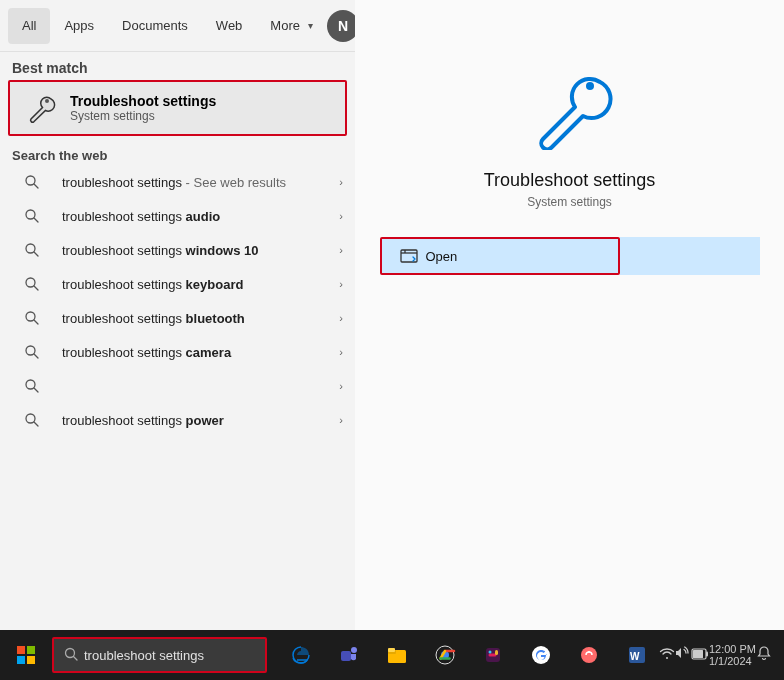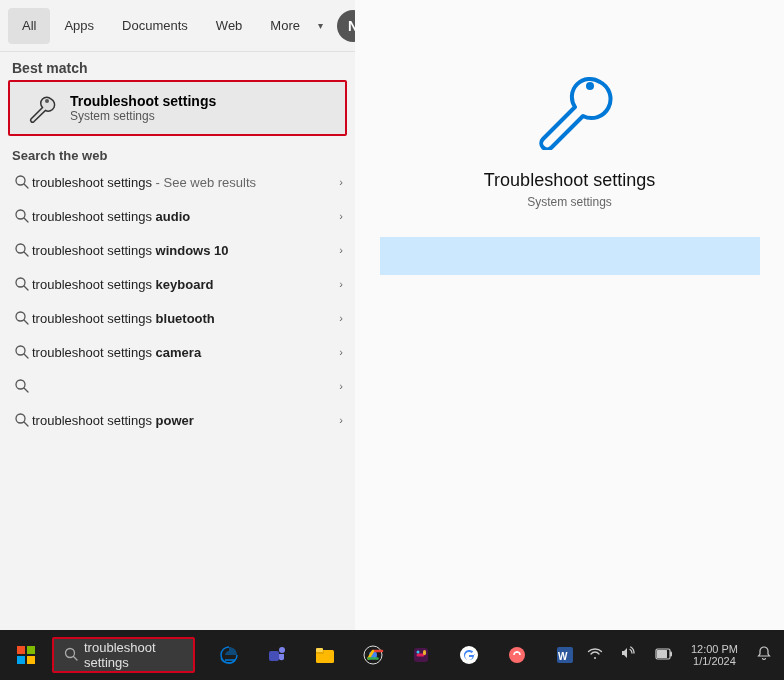--- a/index.html
+++ b/index.html
@@ -54,21 +54,21 @@
       display: flex;
       align-items: center;
     }
     .tab.active {
       background: #e0e0e0;
       font-weight: 500;
     }
     .tab-more {
       display: flex;
       align-items: center;
-      gap: 18px;
+      gap: 8px;
     }
     .chevron-down {
       font-size: 10px;
       color: #555;
     }
 
     
     .section-label {
       font-size: 14px;
       font-weight: 600;
@@ -119,22 +119,23 @@
       color: #444;
       padding: 6px 12px 2px 12px;
     }
 
     
     .search-item {
       display: flex;
       align-items: center;
       padding: 7px 12px;
       cursor: pointer;
-      gap: 0;
+      gap: 20px;
       position: relative;
+      margin-left: 10px;
     }
     .search-icon-wrap {
       width: 20px;
       height: 20px;
       display: flex;
       align-items: center;
       justify-content: center;
       flex-shrink: 0;
     }
     .search-item-text {
@@ -264,24 +265,23 @@
       align-items: center;
       justify-content: center;
       cursor: pointer;
       border-radius: 4px;
     }
 
     
     .notif-area {
       display: flex;
       align-items: center;
-      gap: 18px;
+      gap: 0;
       margin-left: auto;
       padding-right: 8px;
-      text-align: center;
     }
     .notif-icon {
       color: #ccc;
       font-size: 16px;
       cursor: pointer;
     }
     .header-icon {
       width: 32px;
       height: 32px;
       display: flex;
@@ -466,20 +466,29 @@
     <div class="right-icon-area">
       <svg width="90" height="90" viewBox="0 0 90 90" fill="none" xmlns="http://www.w3.org/2000/svg">
         <path d="M75 22a18 18 0 0 0-25 25L18 79a6 6 0 0 0 8.5 8.5L58 56A18 18 0 0 0 75 22z" stroke="#0078d7" stroke-width="4" fill="none" stroke-linecap="round" stroke-linejoin="round"></path>
         <circle cx="65" cy="26" r="4" fill="#0078d7"></circle>
       </svg>
     </div>
     <div class="right-title">Troubleshoot settings</div>
     <div class="right-subtitle">System settings</div>
 
     <div class="open-btn-wrap">
+      <div class="open-btn">
+        <svg width="18" height="14" viewBox="0 0 18 14" fill="none" xmlns="http://www.w3.org/2000/svg">
+          <rect x="1" y="1" width="16" height="12" rx="1" stroke="#333" stroke-width="1.3"></rect>
+          <path d="M1 4h16" stroke="#333" stroke-width="1.3"></path>
+          <path d="M5 1v3" stroke="#333" stroke-width="1.3"></path>
+          <path d="M13 8l2 2-2 2" stroke="#0078d7" stroke-width="1.3" stroke-linecap="round" stroke-linejoin="round"></path>
+        </svg>
+        <span>Open</span>
+      </div>
       <div class="open-btn-ext"></div>
     </div>
   </div>
 
   <div class="taskbar">
 
     <div style="display:flex; align-items:center; gap:0;">
 
       <div class="taskbar-icon" style="width:44px;">
         <svg width="20" height="20" viewBox="0 0 20 20" fill="none" xmlns="http://www.w3.org/2000/svg">

